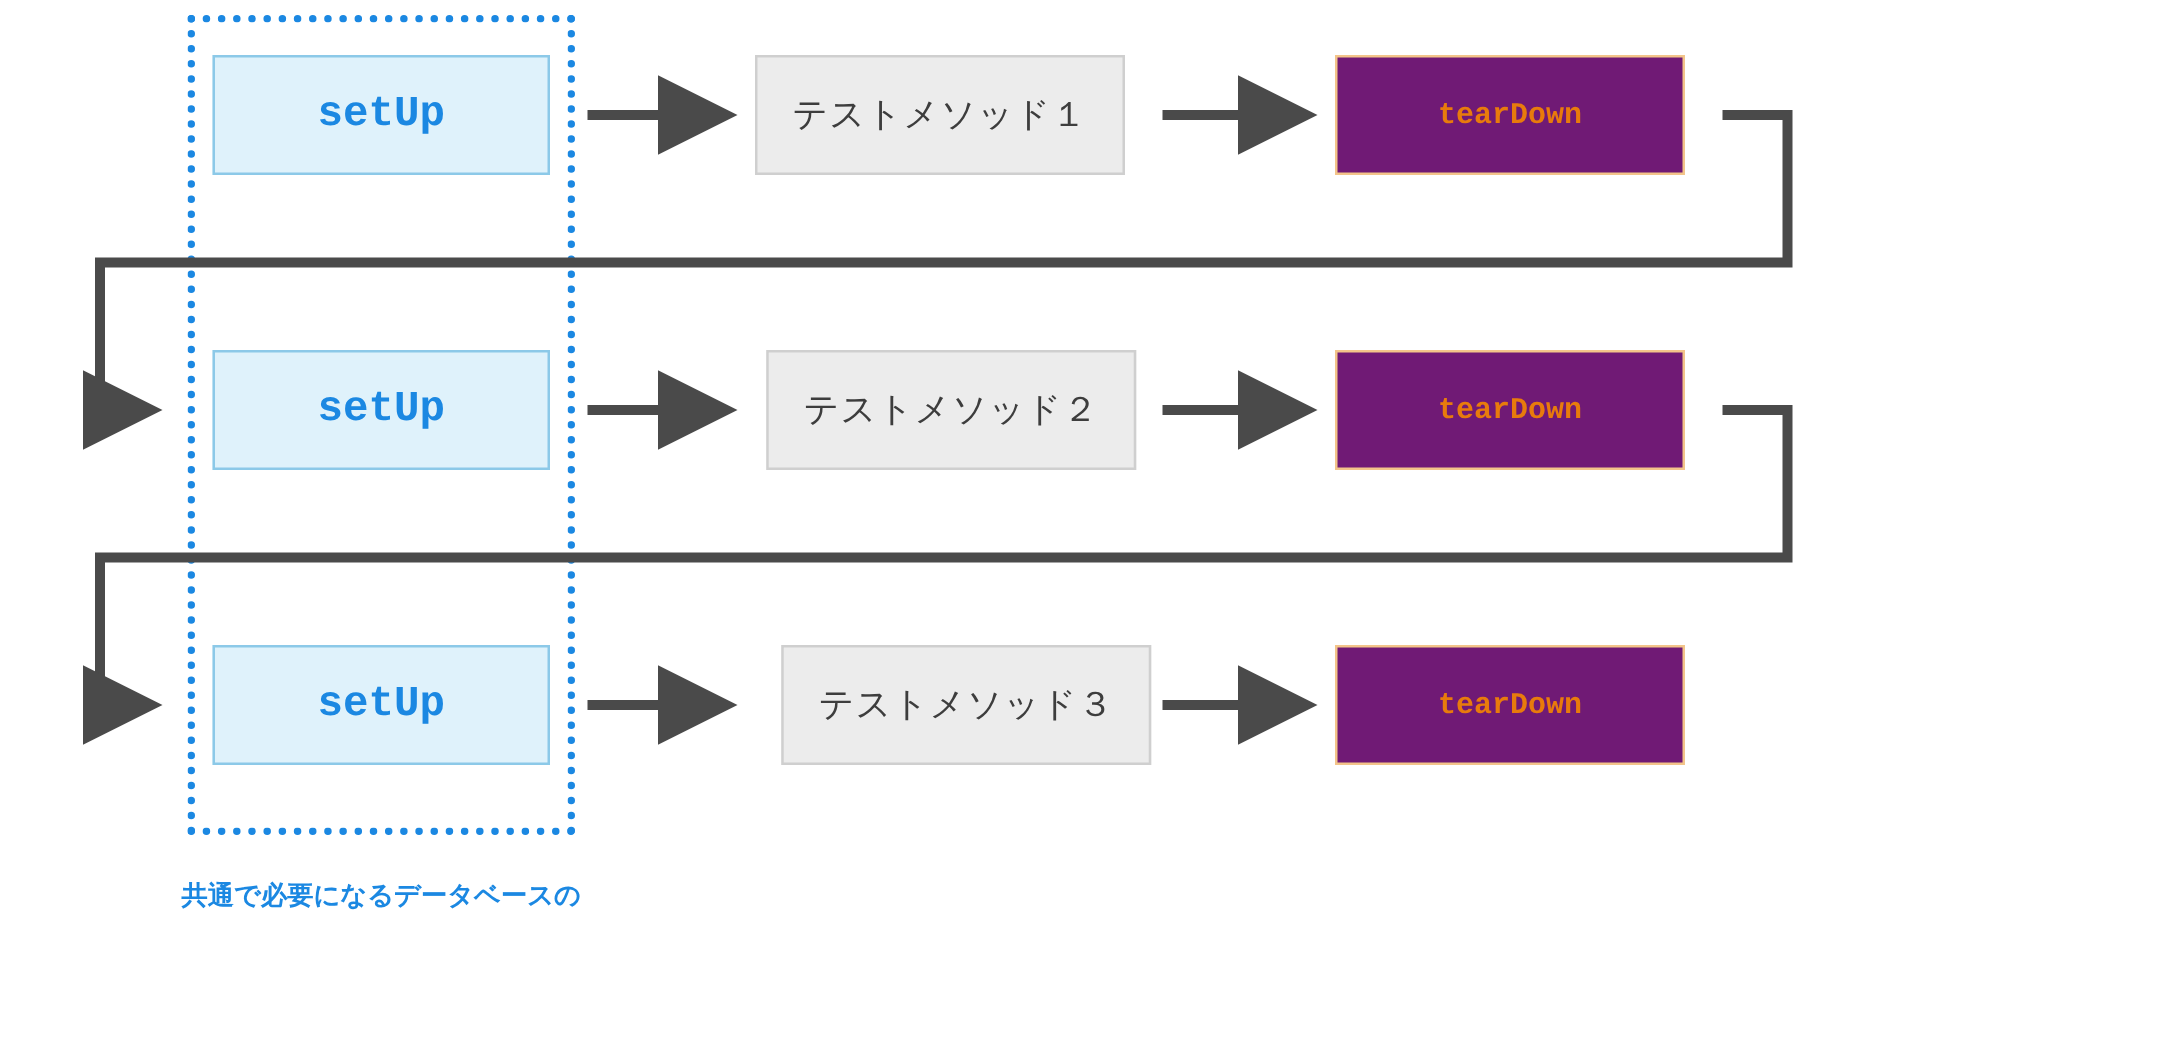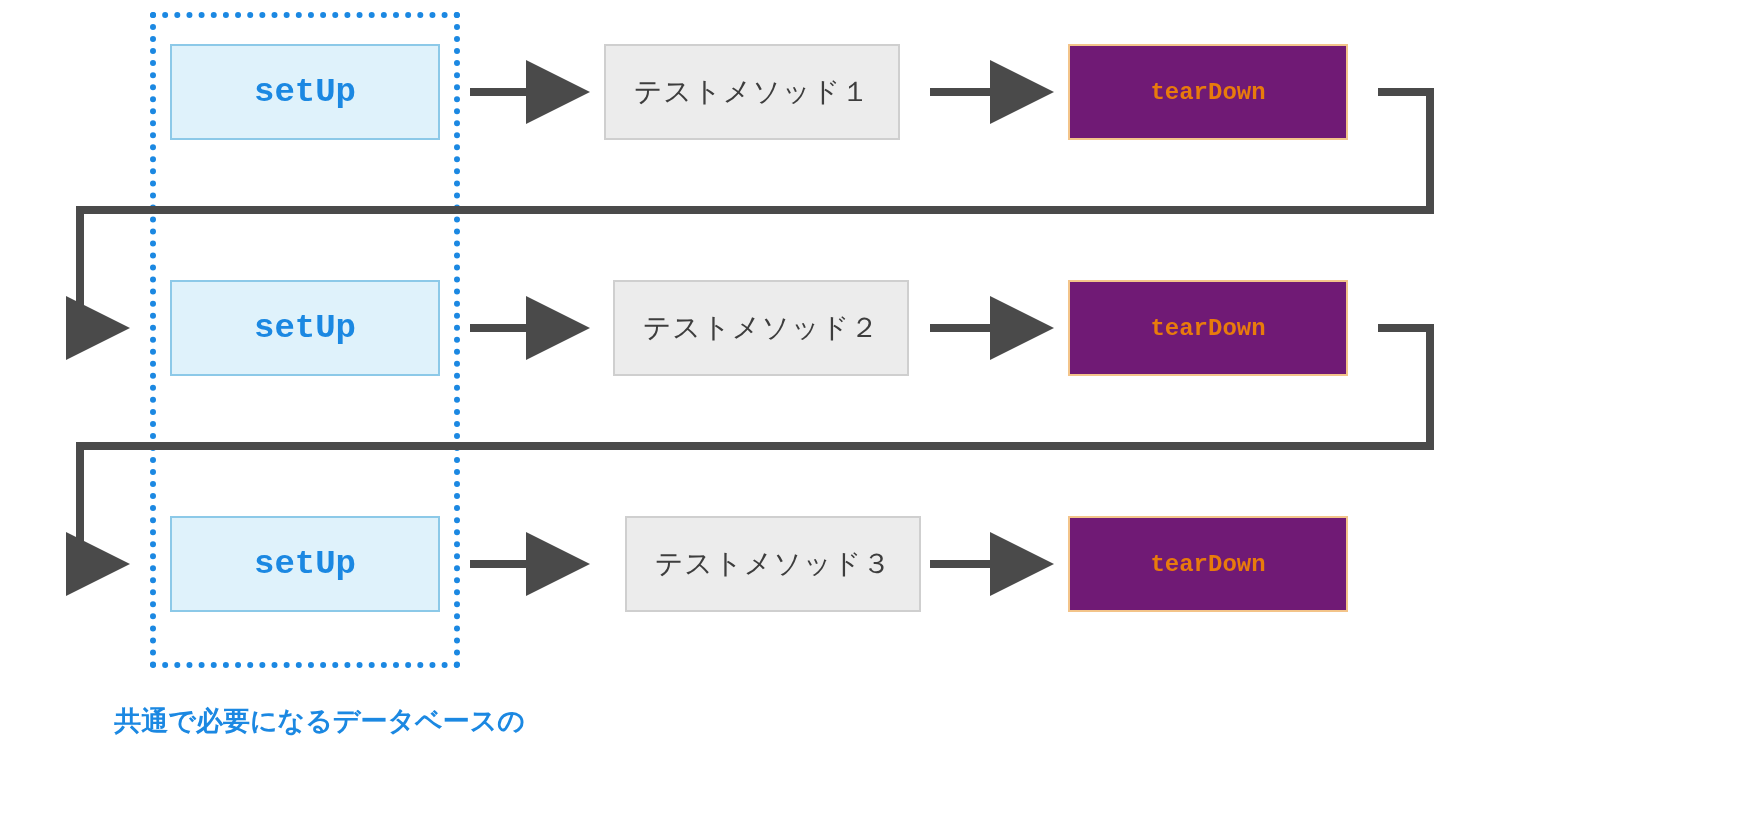--- a/index.html
+++ b/index.html
@@ -52,22 +52,22 @@
   .dashed-group {
     position: absolute;
     box-sizing: border-box;
     border: 6px dotted #1b88e2;
     border-radius: 2px;
   }
   .caption {
     position: absolute;
     color: #1b88e2;
     font-weight: 700;
-    font-size: 27px;
-    text-align: right;
+    font-size: 21px;
+    text-align: center;
     line-height: 1.6;
     width: 440px;
   }
   svg.connectors {
     position: absolute;
     top: 0;
     left: 0;
     width: 1740px;
     height: 830px;
     pointer-events: none;

